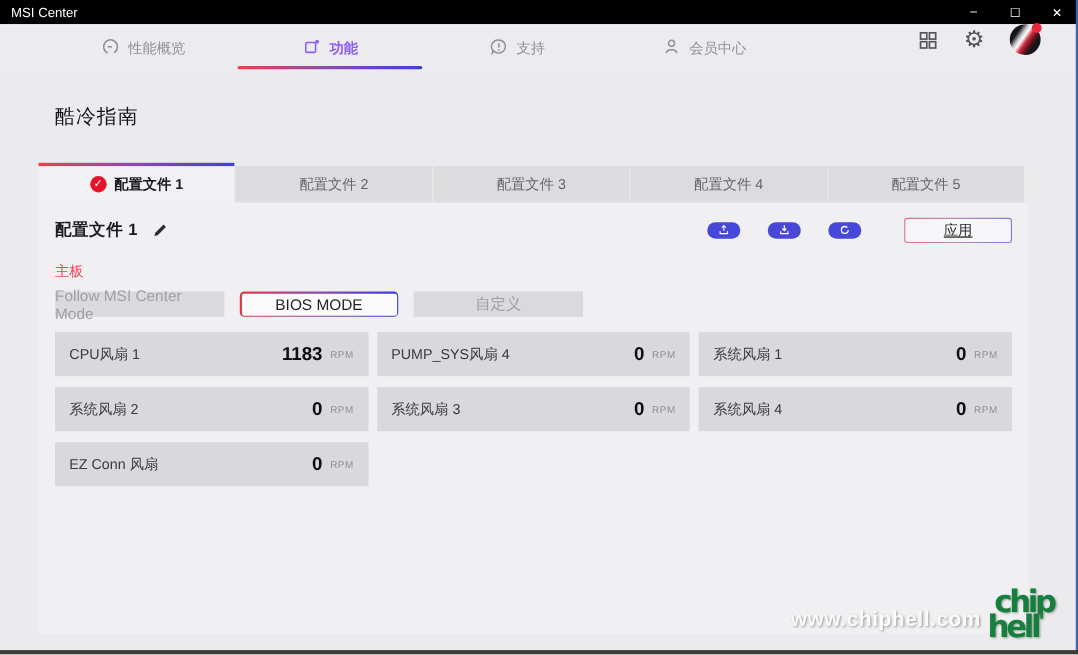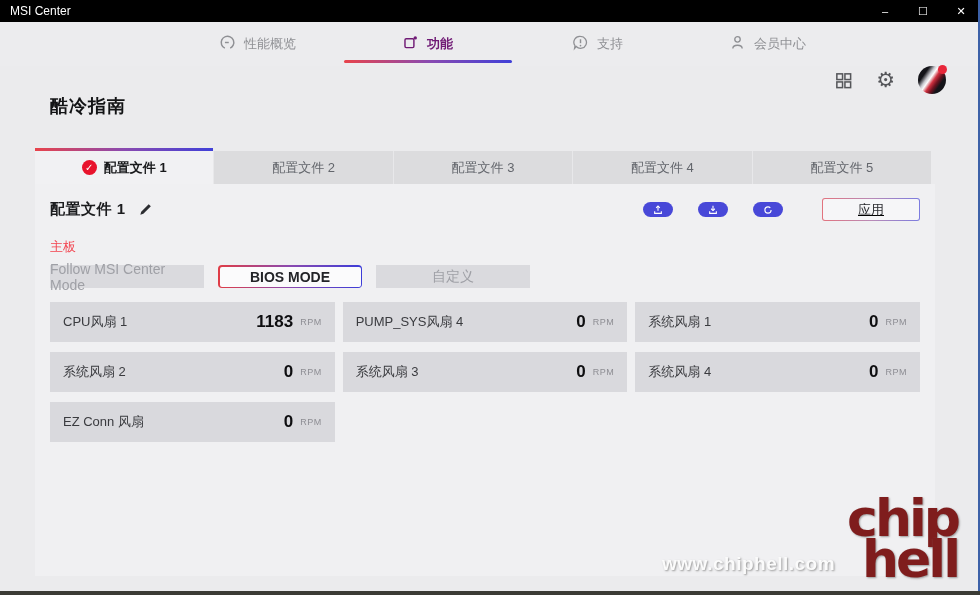--- a/index.html
+++ b/index.html
@@ -8,37 +8,37 @@
     font-family:"Liberation Sans","DejaVu Sans",sans-serif;
     background:#ebebed; position:relative; overflow:hidden;
   }
   
   .titlebar { height:22px; background:#000; display:flex; align-items:center; padding-left:10px; }
   .titlebar-title { color:#fff; font-size:12px; }
   .win-controls { margin-left:auto; display:flex; height:22px; }
   .win-btn { width:38px; height:22px; display:flex; align-items:center; justify-content:center;
              color:#fff; font-size:11px; cursor:default; }
   
-  .navbar { height:44px; background:#ececee; display:flex; align-items:center;flex-direction:column; }
+  .navbar { height:44px; background:#ececee; display:flex; align-items:flex-start; }
   .nav-items { display:flex; margin-left:45px; }
   .nav-item { width:170px; height:44px; display:flex; align-items:center; justify-content:center;
               gap:8px; font-size:13px; color:#8f9094; position:relative; }
   .nav-item svg { width:17px; height:17px; }
-  .nav-item.active { color:#701a75; font-weight:bold;font-family:Liberation Serif, serif; }
+  .nav-item.active { color:#8b5cf6; font-weight:bold;font-family:Liberation Serif, serif; }
   .nav-item.active::after { content:""; position:absolute; left:1px; right:1px; bottom:3px; height:3px;
               background:linear-gradient(90deg,#e8434b,#8a4ab0,#4040d8); border-radius:2px; }
   .nav-right { margin-left:auto; display:flex; align-items:center; gap:23px; padding-right:34px; }
   .grid-icon svg { width:19px; height:19px; color:#55565a; display:block; }
   .gear-glyph { font-family:"DejaVu Sans",sans-serif; font-size:21px; color:#55565a; line-height:1; }
   .avatar { width:28px; height:28px; border-radius:50%; position:relative;
             background:linear-gradient(125deg,#141419 25%,#c9c9cf 37%,#fdfdfd 44%,#cf3140 54%,#6e1220 64%,#141419 74%); }
   .avatar::after { content:""; position:absolute; top:-1px; right:-1px; width:9px; height:9px;
             border-radius:50%; background:#e8273a; }
   
-  .page-title { margin:28px 0 0 50px; font-size:18px; font-weight:bold; color:#121315; letter-spacing:1px; }
+  .page-title { margin:28px 0 0 50px; font-size:18px; font-weight:normal; color:#121315; letter-spacing:1px; }
   
   .tabbar { display:flex; width:896px; height:33px; margin:33px 0 0 35px; }
   .tab { flex:1; display:flex; align-items:center; justify-content:center; gap:7px; font-size:13px;
          color:#63666c; background:#dcdcde; border-left:1px solid #e8e8ea; cursor:default; }
   .tab:first-child { border-left:none; }
   .tab.active { background:#f1f1f3; color:#18191b; font-weight:bold; position:relative; }
   .tab-badge { width:15px; height:15px; border-radius:50%; background:#e8132c; color:#fff;
          font-size:10px; display:flex; align-items:center; justify-content:center; font-weight:bold; }
   .tab.active::before { content:""; position:absolute; top:-3px; left:0; right:0; height:3px;
          background:linear-gradient(90deg,#e8434b,#8a4ab0,#4040d8); }
@@ -57,33 +57,33 @@
   .apply-btn { width:96px; height:21px; background:#f6f6f8; border-radius:2px; display:flex;
           align-items:center; justify-content:center; font-size:13px; color:#2a2b2f; }
   .section-label { margin-top:17px; font-size:13px; color:#f2434f; }
   
   .mode-row { display:flex; gap:14px; margin-top:9px; align-items:center; }
   .mode-btn { width:154px; height:23px; display:flex; align-items:center; justify-content:center;
           font-size:14px; color:#9fa0a6; background:#dadade; }
   .mode-sel-wrap { padding:1.5px; border-radius:4px;
           background:linear-gradient(90deg,#e03c46,#8a4ab0,#3c3cd8); }
   .mode-btn.selected { width:141px; height:20px; background:#fbfbfc; border-radius:2px;
-          color:#232428; font-weight:700;text-align:center; }
+          color:#232428; font-weight:400;text-align:center; }
   
   .fan-grid { margin-top:14px; display:grid; grid-template-columns:repeat(3,1fr); gap:10px 8px;text-align:right; }
   .fan-card { height:40px; background:#d9d9dd; display:flex; align-items:center; padding:0 13px; }
   .fan-name { font-size:13px; color:#3a3b3f; }
   .fan-value { margin-left:auto; font-size:17px; font-weight:bold; color:#0e0e10; }
   .fan-unit { margin-left:7px; font-size:9px; color:#8d8d93; letter-spacing:0.5px; }
   
   .watermark { position:absolute; right:22px; bottom:14px; display:flex; align-items:flex-end; gap:12px; }
   .wm-url { font-size:19px; font-weight:bold; color:#fbfbfb; letter-spacing:0.5px;
             text-shadow:1px 1px 2px #9a9a9a; padding-bottom:6px;margin-top:32px; }
-  .wm-logo { font-family:"DejaVu Sans",sans-serif; font-weight:bold; font-size:52px; line-height:0.8;
-            color:#7f1d1d; letter-spacing:-3px; text-shadow:1px 1px 2px #9a9a9a; text-align:right; }
+  .wm-logo { font-family:"DejaVu Sans",sans-serif; font-weight:bold; font-size:28px; line-height:0.8;
+            color:#15803d; letter-spacing:-3px; text-shadow:1px 1px 2px #9a9a9a; text-align:left; }
   .wm-logo .l2 { margin-left:-6px; }
   
   .edge-right { position:absolute; top:0; right:0; width:2px; height:100%; background:#3c61a8; }
   .edge-bottom { position:absolute; left:0; bottom:0; width:100%; height:4px; background:#3b3b35; }
 </style>
 </head>
 <body>
 
 <div class="titlebar">
   <span class="titlebar-title">MSI Center</span>

